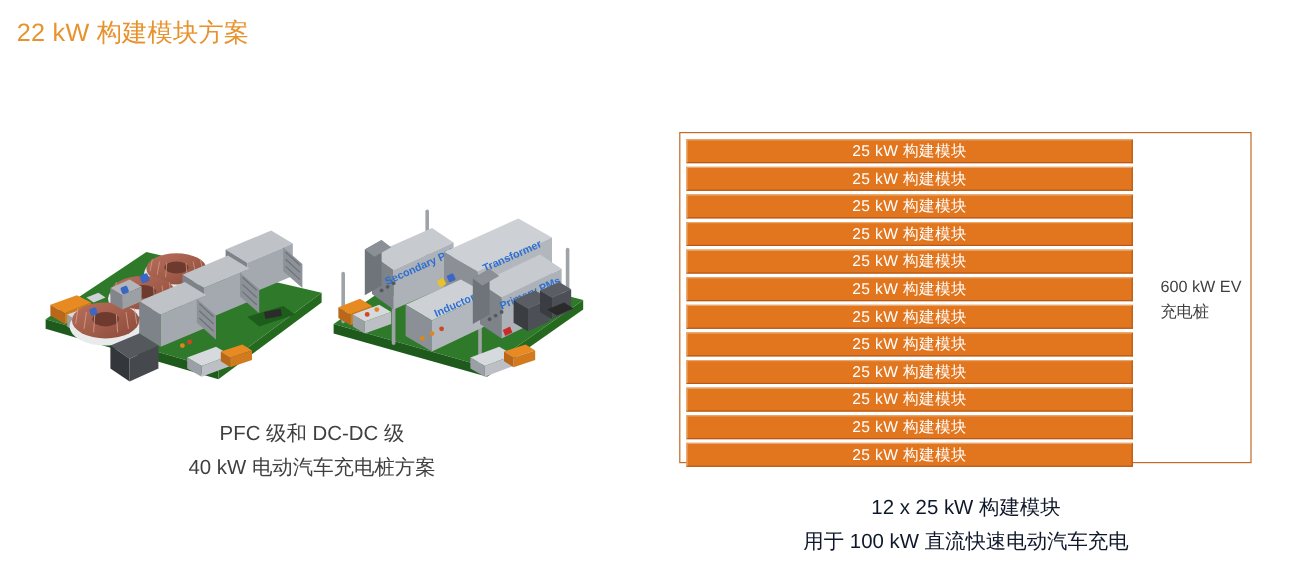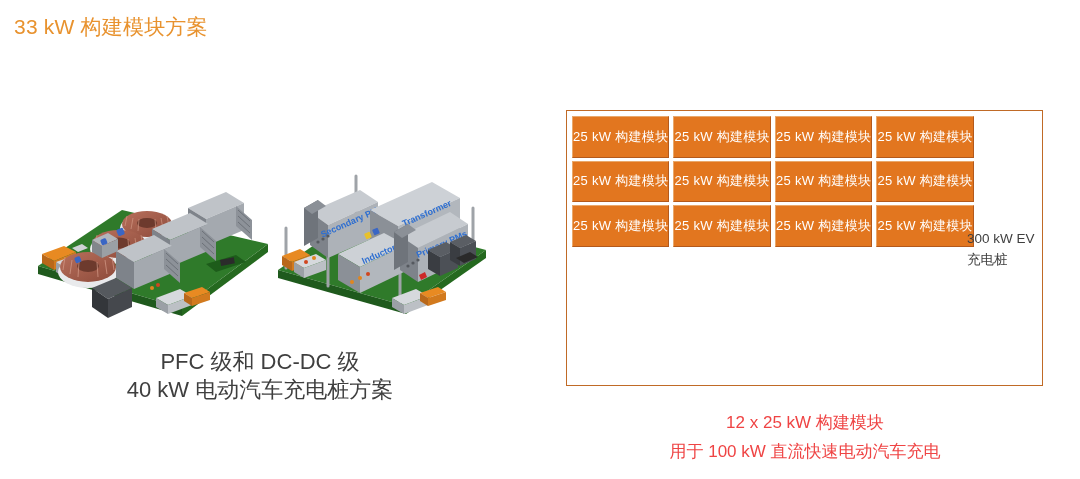--- a/index.html
+++ b/index.html
@@ -40,21 +40,21 @@
   .board-svg { display: block; }
   #board-pfc { position: absolute; left: 10px; top: 8px; }
   #board-dcdc { position: absolute; left: 240px; top: 10px; }
 
   #left-caption {
     position: absolute;
     left: 20px;
     top: 348px;
     width: 480px;
     text-align: center;
-    font-size: 22px;
+    font-size: 17px;
     line-height: 28px;
     color: #3f3f3f;
   }
   #left-caption .cap-line { display: block; white-space: nowrap; }
 
   
   #module-table {
     position: absolute;
     left: 566px;
     top: 110px;
@@ -65,21 +65,21 @@
     background: #ffffff;
     padding: 4px;
   }
   #module-grid {
     position: absolute;
     left: 5px;
     top: 5px;
     width: 372px;
     height: 264px;
     display: grid;
-    grid-template-columns: 1fr 1fr 1fr 1fr;
+    grid-template-columns: 1fr;
     grid-template-rows: repeat(6, 1fr);
     column-gap: 4px;
     row-gap: 3px;
   }
   .module-cell {
     background: #e2761f;
     border: 1px solid #b4591b;
     border-top-color: #e9a86b;
     border-left-color: #e9a86b;
     box-sizing: border-box;
@@ -103,28 +103,28 @@
   #charger-label .lbl-line { display: block; white-space: nowrap; }
 
   #right-caption {
     position: absolute;
     left: 560px;
     top: 408px;
     width: 490px;
     text-align: center;
     font-size: 17px;
     line-height: 29px;
-    color: #ef4444;
+    color: #0f172a;
   }
   #right-caption .cap-line { display: block; white-space: nowrap; }
 </style>
 </head>
 <body>
 
-<div id="slide-title">33 kW  构建模块方案</div>
+<div id="slide-title">22 kW  构建模块方案</div>
 
 <div id="left-figure">
 
   <svg id="board-pfc" class="board-svg" width="250" height="190" viewBox="0 0 250 190">
     <defs>
       <linearGradient id="gMetal" x1="0" y1="0" x2="0" y2="1">
         <stop offset="0%" stop-color="#d7d9dc"></stop>
           <stop offset="100%" stop-color="#a9acb1"></stop>
       </linearGradient>
       <linearGradient id="gCopper" x1="0" y1="0" x2="1" y2="1">
@@ -351,21 +351,21 @@
     <div class="module-cell">25 kW  构建模块</div>
     <div class="module-cell">25 kW  构建模块</div>
     <div class="module-cell">25 kW  构建模块</div>
     <div class="module-cell">25 kW  构建模块</div>
     <div class="module-cell">25 kW  构建模块</div>
     <div class="module-cell">25 kW  构建模块</div>
     <div class="module-cell">25 kW  构建模块</div>
   </div>
 
   <div id="charger-label">
-    <span class="lbl-line">300 kW EV</span>
+    <span class="lbl-line">600 kW EV</span>
     <span class="lbl-line">充电桩</span>
   </div>
 </div>
 
 <div id="right-caption">
   <span class="cap-line">12 x 25 kW  构建模块</span>
   <span class="cap-line">用于  100 kW  直流快速电动汽车充电</span>
 </div>
 
 </body></html>

